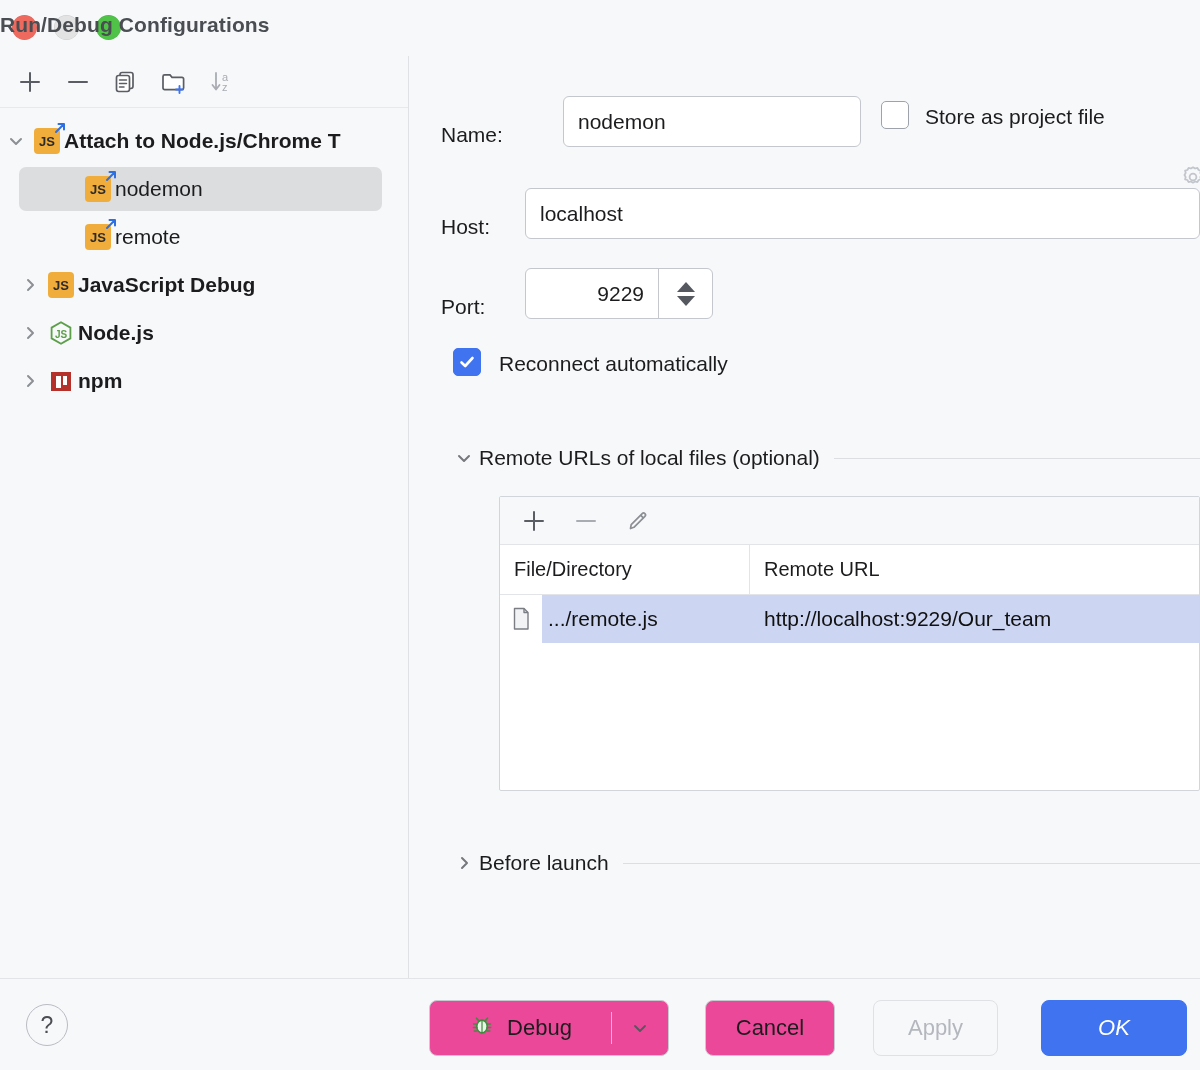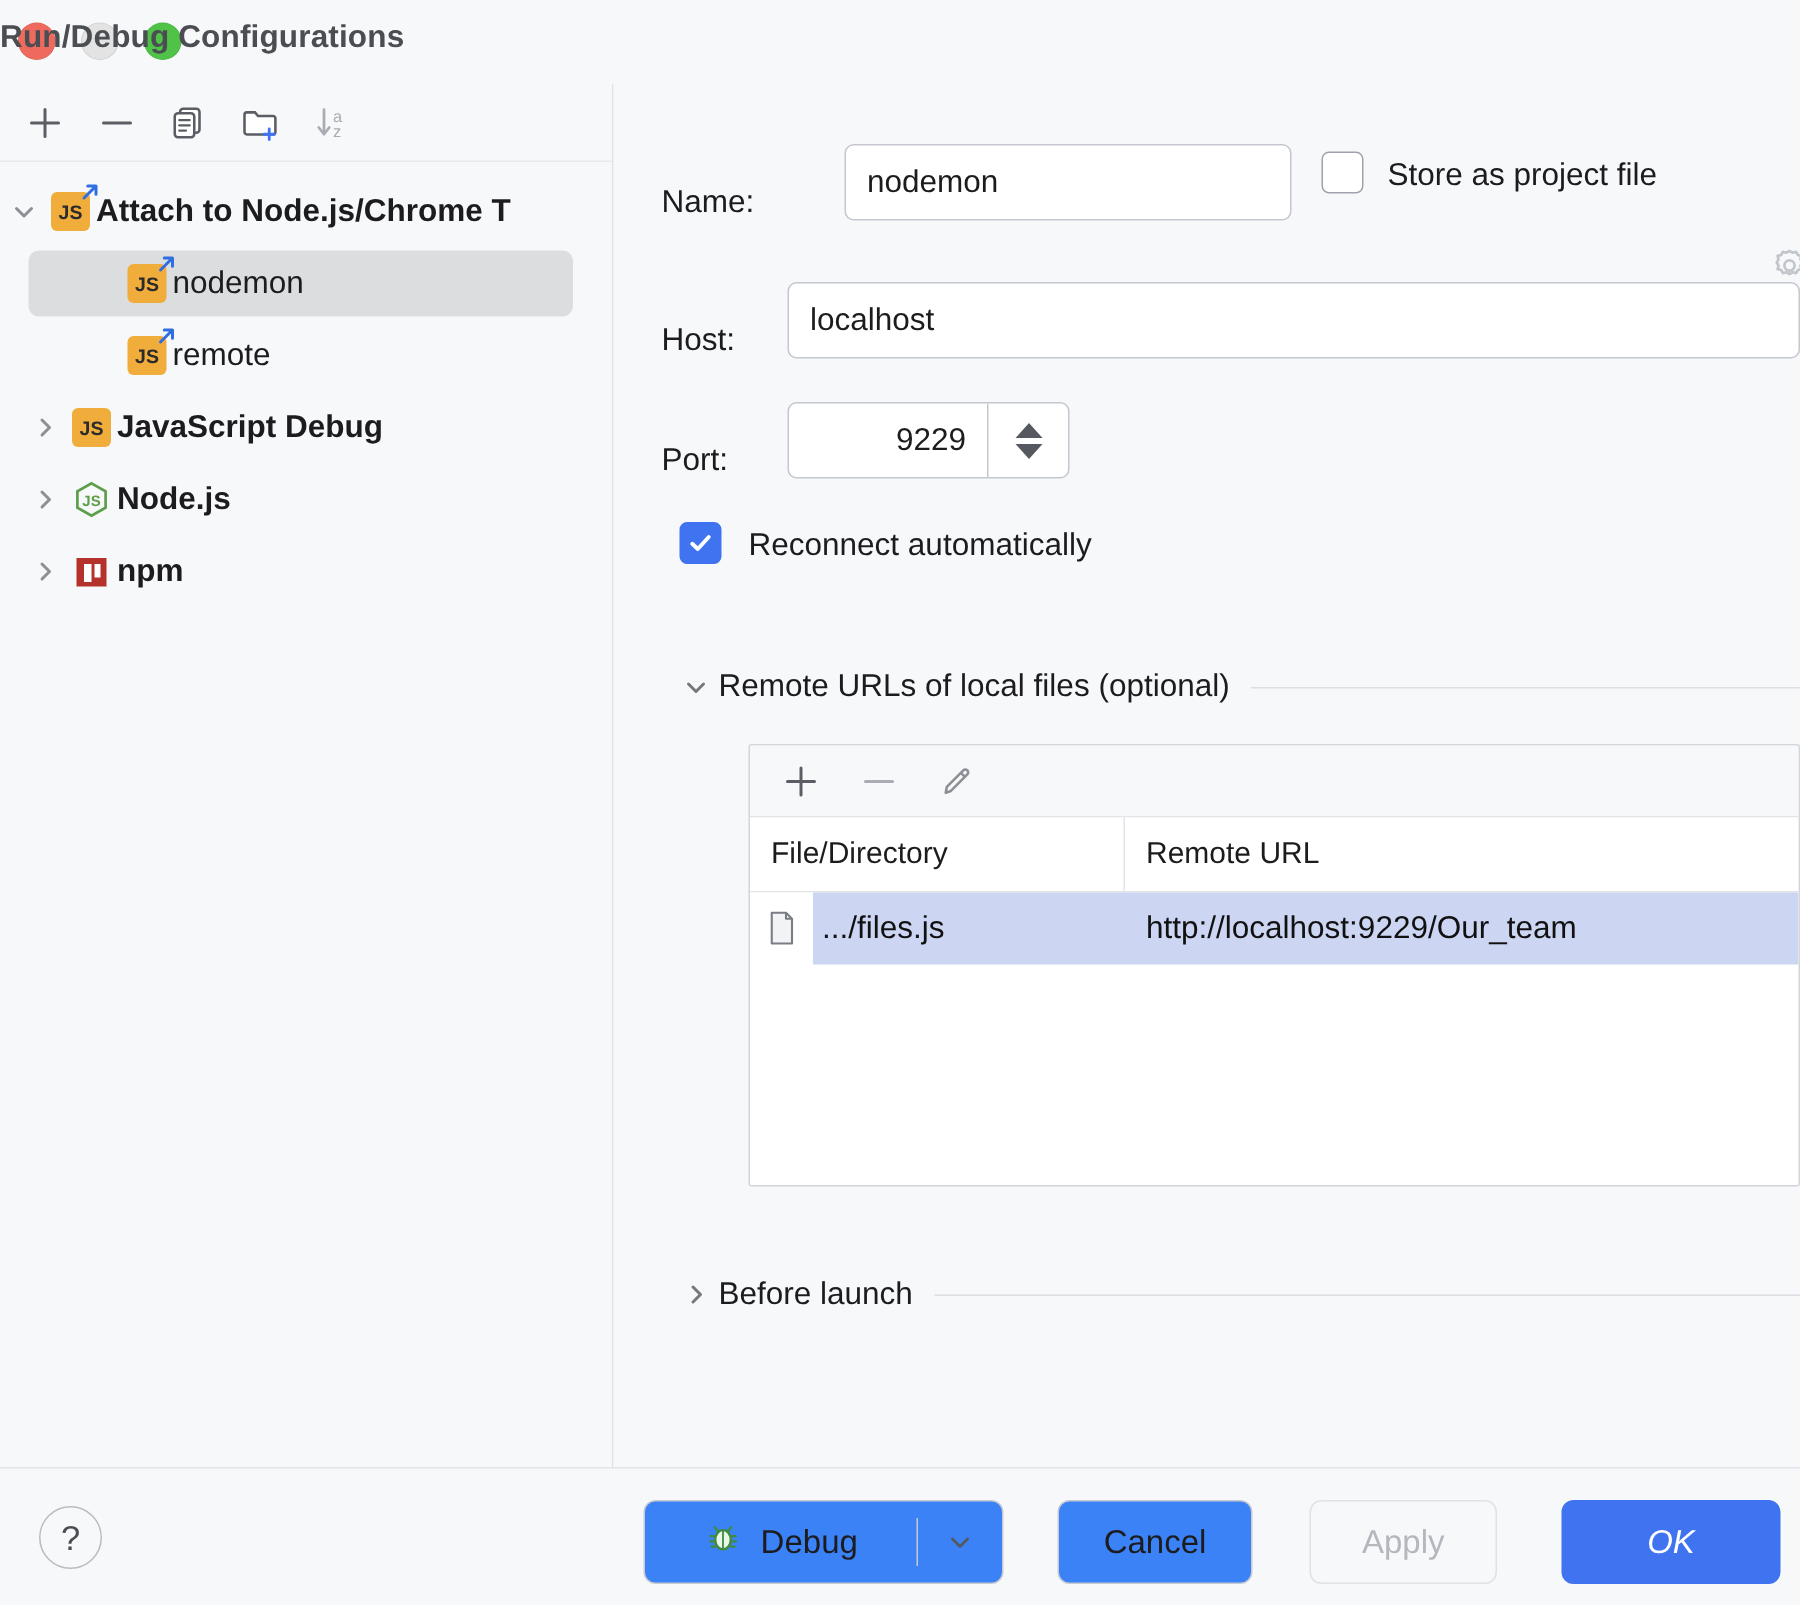--- a/index.html
+++ b/index.html
@@ -262,21 +262,21 @@
     border: 1.5px solid #b9bcc3; border-radius: 50%;
     display: flex; align-items: center; justify-content: center;
     font-size: 23px; color: #4a4d52;
   }
   .btn {
     position: absolute;
     height: 56px;
     border-radius: 8px;
     display: flex; align-items: center; justify-content: center;
     font-size: 22px;
-    background: #3b82f6;
+    background: #ec4899;
     border: 1px solid #c7cad1;
     color: #1c1c1e;
   }
   .btn.disabled { color: #b4b7bd; border-color: #dfe1e5; background: #f7f8fa; }
   .btn.primary { background: #3f73ef; border-color: #3f73ef; color: #ffffff; font-style: italic; }
   .btn-debug {
     left: 429px; top: 1000px; width: 240px;
     justify-content: flex-start; padding-left: 0;
   }
   .debug-main {
@@ -523,21 +523,21 @@
         <div class="col-url">Remote URL</div>
       </div>
 
       <div class="url-row">
         <div class="cell cell-icon">
           <svg width="24" height="26" viewBox="0 0 24 26">
             <path d="M5.5 2.5 H15 L19 6.5 V23 H5.5 Z" fill="#f2f3f5" stroke="#7a7d83" stroke-width="1.4" stroke-linejoin="round"></path>
             <path d="M15 2.5 V6.5 H19" fill="none" stroke="#7a7d83" stroke-width="1.4" stroke-linejoin="round"></path>
           </svg>
         </div>
-        <div class="cell cell-file">.../files.js</div>
+        <div class="cell cell-file">.../remote.js</div>
         <div class="cell cell-url">http://localhost:9229/Our_team</div>
       </div>
     </div>
 
     <div class="section-header" style="left:40px; top:795px; width:751px;">
       <div class="section-chevron">
         <svg width="20" height="20" viewBox="0 0 20 20">
             <path d="M8 5 L13 10 L8 15" stroke="#75787d" stroke-width="2" fill="none" stroke-linecap="round" stroke-linejoin="round"></path>
           </svg>
       </div>

